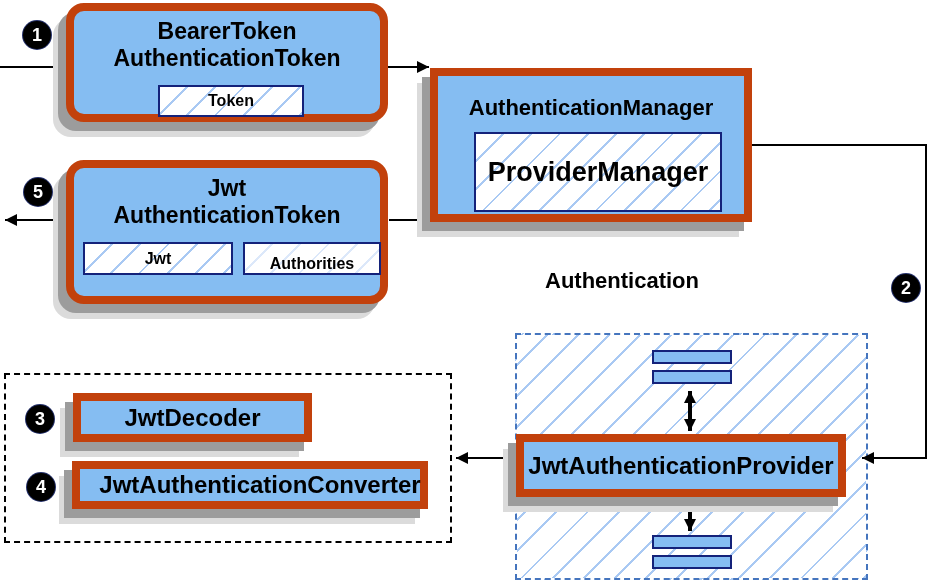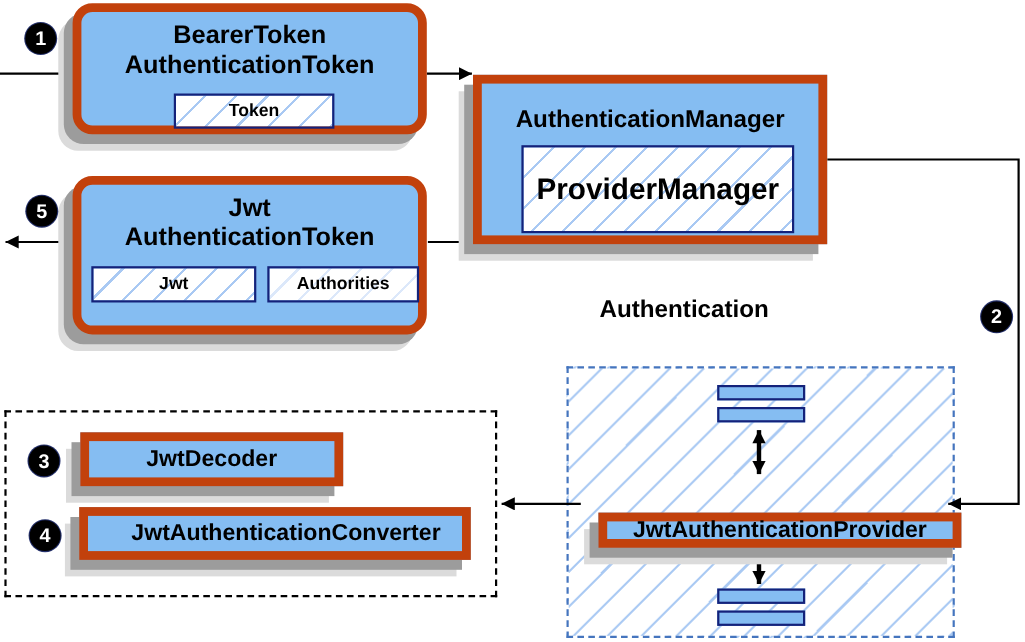--- a/index.html
+++ b/index.html
@@ -14,30 +14,30 @@
   .wire-thick { stroke:#000; stroke-width:4; fill:none; }
 
   .node {
     position:absolute; box-sizing:border-box; z-index:5;
     background:#85BDF2; border:8px solid #c2410c;
     box-shadow:-8px 9px 0 #9C9C9C, -13px 15px 0 #DBDBDB;
     font-weight:bold; text-align:center;
   }
   .round { border-radius:18px; }
   .node .title { font-size:23px; line-height:27px; padding-top:7px; font-weight:bold; }
-  .bar-node { display:flex; align-items:center; justify-content:center; font-size:21px; font-weight:bold; white-space:nowrap; }
+  .bar-node { display:flex; align-items:center; justify-content:center; font-size:24px; font-weight:bold; white-space:nowrap; }
 
   .chip {
     position:absolute; box-sizing:border-box; z-index:6;
     border:2px solid #14227A; background:#fff;
     display:flex; align-items:center; justify-content:center;
     font-size:16px; font-weight:bold; white-space:nowrap;
   }
   .hatch      { background:repeating-linear-gradient(135deg, #FFFFFF 0px, #FFFFFF 18px, #A9C9F3 18px, #A9C9F3 20px); }
-  .hatch-lite { background:repeating-linear-gradient(135deg, #FFFFFF 0px, #FFFFFF 18px, #DCE8FA 18px, #DCE8FA 20px); }
+  .hatch-lite { background:repeating-linear-gradient(135deg, #FFFFFF 0px, #FFFFFF 18px, #DCE8FA 18px, #DCE8FA 20px);align-items:flex-end; }
 
   .prov-box {
     position:absolute; left:515px; top:333px; width:353px; height:247px;
     box-sizing:border-box; z-index:1;
     border:2px dashed #4575BE;
     background:repeating-linear-gradient(135deg, #FFFFFF 0px, #FFFFFF 20px, #A9C9F3 20px, #A9C9F3 22px);
   }
   .mini-bar {
     position:absolute; box-sizing:border-box; z-index:4;
     width:80px; height:14px; background:#85BDF2; border:2px solid #14227A;
@@ -119,21 +119,21 @@
       <div>AuthenticationToken</div>
     </div>
     <div class="chip hatch" style="left:9px; top:74px; width:150px; height:33px;">
       <span>Jwt</span>
     </div>
     <div class="chip hatch-lite" style="left:169px; top:74px; width:138px; height:33px;">
       <span>Authorities</span>
     </div>
   </div>
 
-  <div class="node bar-node" style="left:544px; top:434px; width:330px; height:32px;margin-top:32px;">
+  <div class="node bar-node" style="left:516px; top:434px; width:330px; height:63px;">
     <span>JwtAuthenticationProvider</span>
   </div>
 
   <div class="node bar-node" style="left:73px; top:393px; width:239px; height:49px;">
     <span>JwtDecoder</span>
   </div>
 
   <div class="node bar-node" style="left:72px; top:461px; width:356px; height:48px;padding-left:20px;">
     <span>JwtAuthenticationConverter</span>
   </div>

